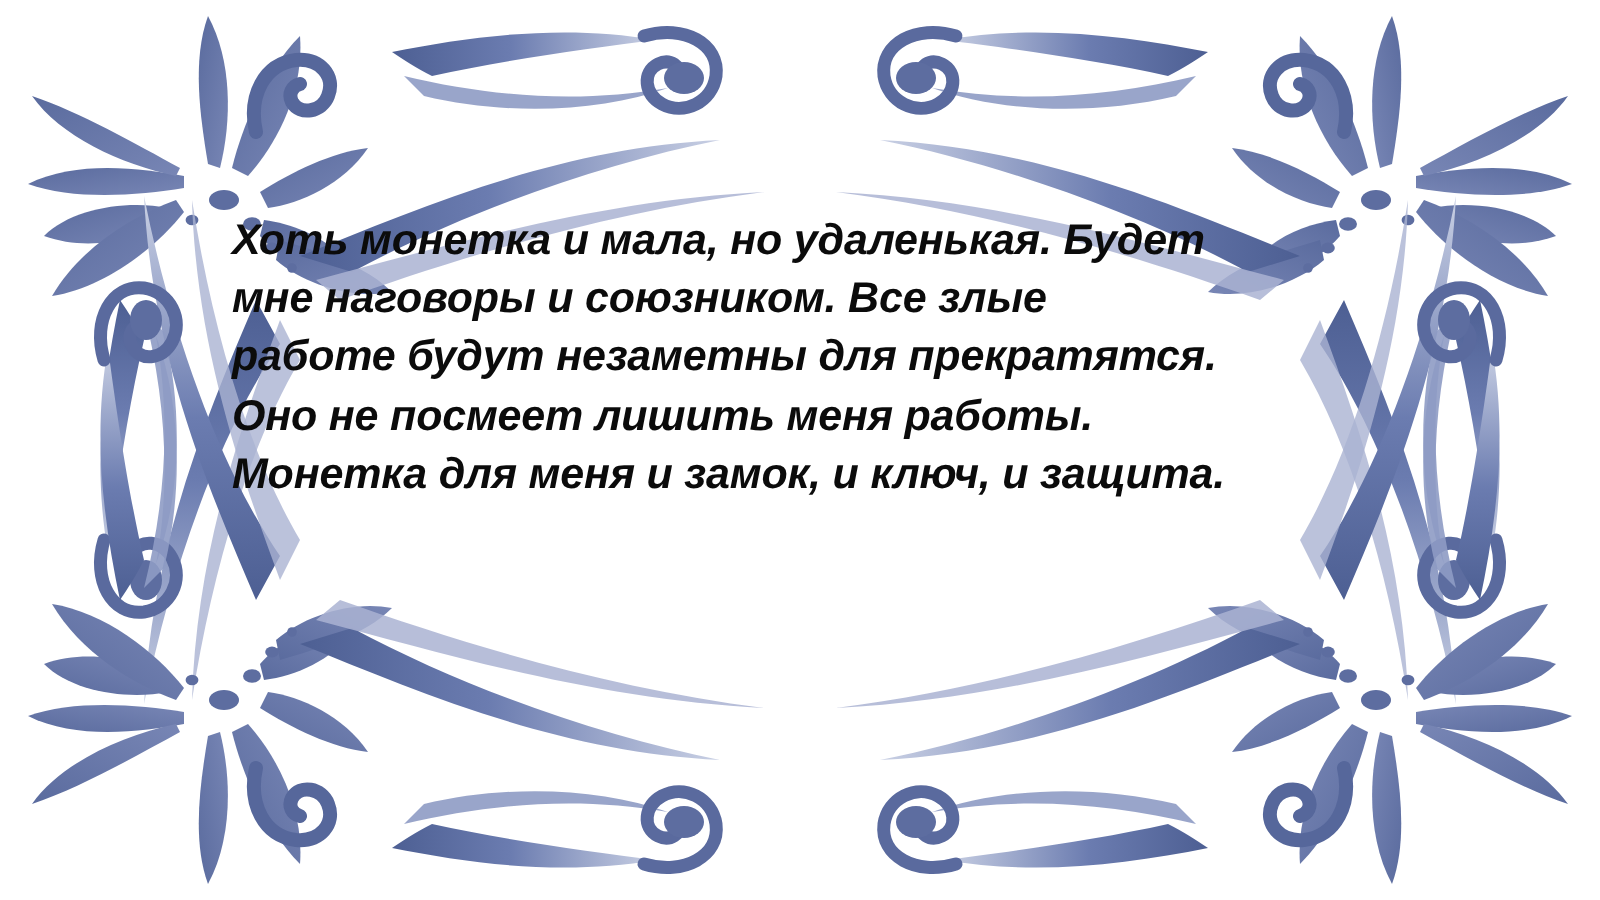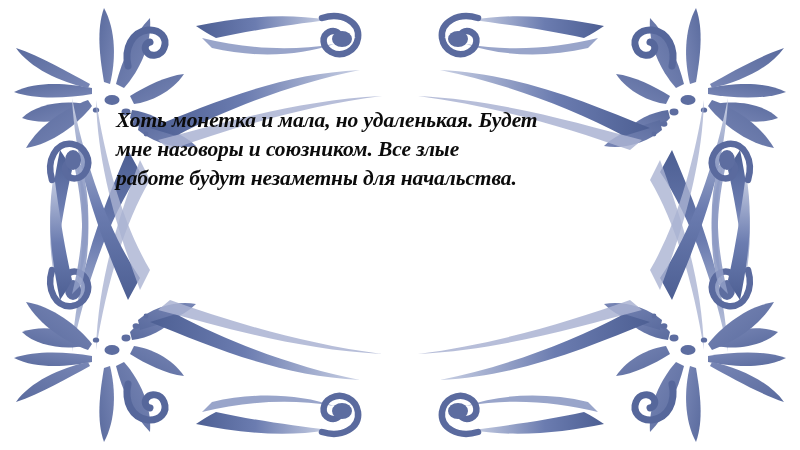--- a/index.html
+++ b/index.html
@@ -23,21 +23,21 @@
     height: 450px;
     pointer-events: none;
   }
   #text-block {
     position: absolute;
     left: 116px;
     top: 106px;
     width: 600px;
   }
   .verse-line {
-    font-family: Liberation Serif, serif;
+    font-family: Liberation Sans, sans-serif;
     font-weight: bold;
     font-style: italic;
     font-size: 21.5px;
     line-height: 29.2px;
     color: #0b0b0b;
     white-space: pre;
     letter-spacing: -0.1px;
   }
 </style>
 </head>
@@ -161,16 +161,18 @@
       <use href="#edge-curl-v"></use>
     </g>
     <g transform="translate(758,300) scale(-1,-1)">
       <use href="#edge-curl-v"></use>
     </g>
   </svg>
 
   <div id="text-block">
     <div class="verse-line">Хоть монетка и мала, но удаленькая. Будет</div>
     <div class="verse-line">мне наговоры и союзником. Все злые</div>
-    <div class="verse-line">работе будут незаметны для начальства.</div>
+    <div class="verse-line">работе будут незаметны для прекратятся.</div>
+    <div class="verse-line">Оно не посмеет лишить меня работы.</div>
+    <div class="verse-line">Монетка для меня и замок, и ключ, и защита.</div>
   </div>
 
 </div>
 
 </body></html>

